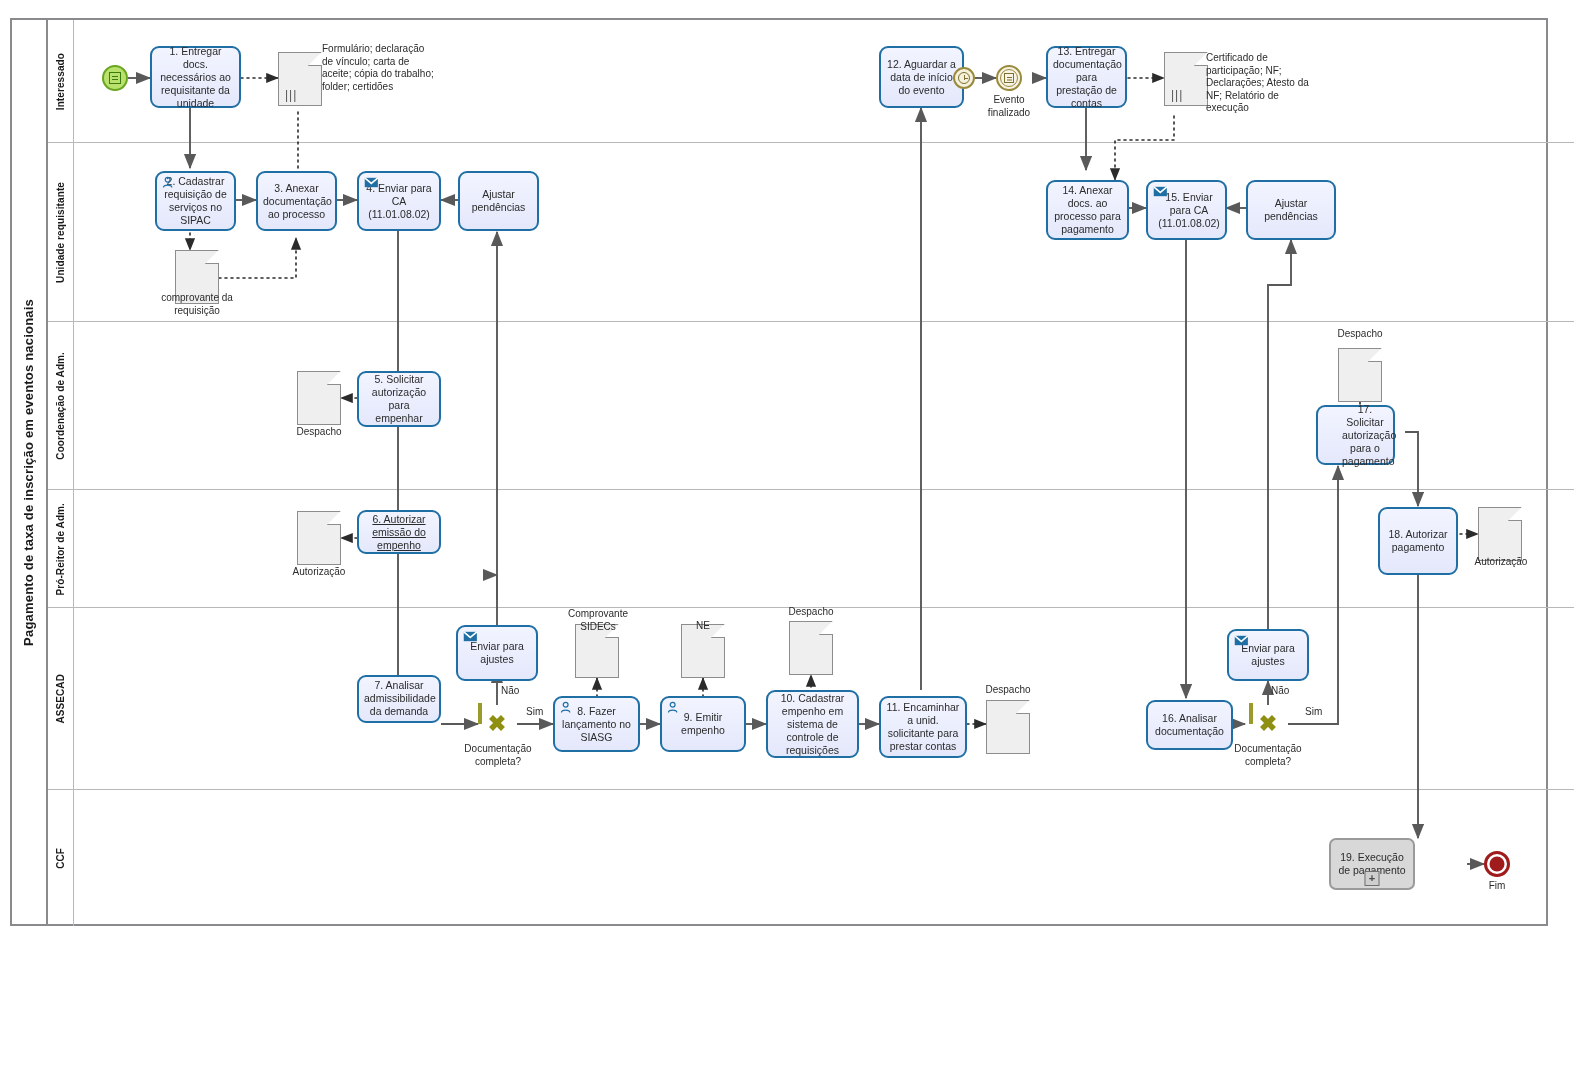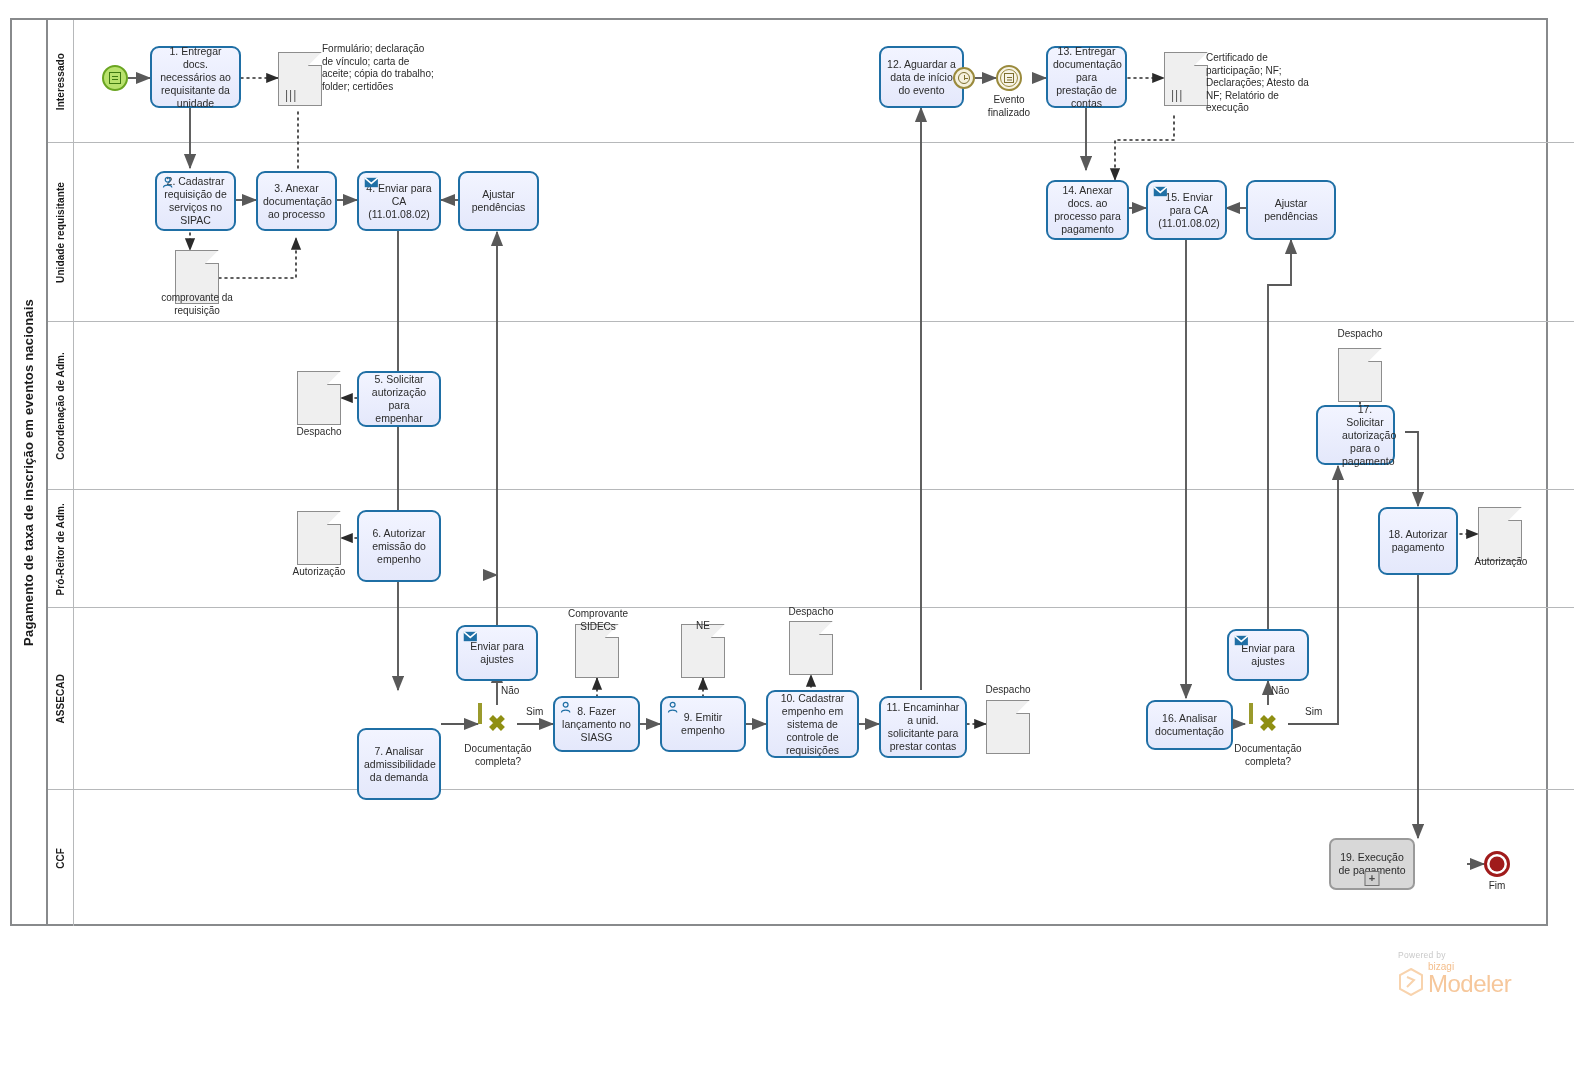--- a/index.html
+++ b/index.html
@@ -288,42 +288,42 @@
 
   <div class="task" style="left:1316px;top:405px;width:79px;height:60px;padding-left:24px;">
     <span class="txt">17. Solicitar autorização para o pagamento</span>
   </div>
 
   <div class="doc" style="left:297px;top:511px;">
     <span class="fold"></span>
   </div>
   <div class="lbl c" style="left:275px;top:566px;width:88px;">Autorização</div>
 
-  <div class="task" style="left:357px;top:510px;width:84px;height:72px;">
+  <div class="task" style="left:357px;top:510px;width:84px;height:44px;text-decoration:underline;">
     <span class="txt">6. Autorizar emissão do empenho</span>
   </div>
 
   <div class="task" style="left:1378px;top:507px;width:80px;height:68px;">
     <span class="txt">18. Autorizar pagamento</span>
   </div>
 
   <div class="doc" style="left:1478px;top:507px;">
     <span class="fold"></span>
   </div>
   <div class="lbl c" style="left:1460px;top:556px;width:82px;">Autorização</div>
 
   <div class="task" style="left:456px;top:625px;width:82px;height:56px;">
     <svg class="tico" viewBox="0 0 16 12">
       <rect x="0.8" y="1" width="14" height="10" fill="#1f6fa5"></rect>
       <path d="M0.8,1 L7.8,7 L14.8,1" fill="none" stroke="#fff" stroke-width="1.6"></path>
     </svg>
     <span class="txt">Enviar para ajustes</span>
   </div>
 
-  <div class="task" style="left:357px;top:728px;width:84px;height:72px;">
+  <div class="task" style="left:357px;top:675px;width:84px;height:48px;align-items:flex-end;">
     <span class="txt">7. Analisar admissibilidade da demanda</span>
   </div>
 
   <div class="gw" style="left:478px;top:705px;">
     <span class="dia"></span>
     <span class="x">✖</span>
   </div>
   <div class="lbl c" style="left:452px;top:743px;width:92px;">Documentação completa?</div>
   <div class="lbl l" style="left:501px;top:685px;width:30px;">Não</div>
   <div class="lbl l" style="left:526px;top:706px;width:30px;">Sim</div>
@@ -395,27 +395,14 @@
   <div class="task sub" style="left:1314px;top:838px;width:86px;height:52px;margin-left:15px;">
     <span class="txt">19. Execução de pagamento</span>
     <span class="plusmark">+</span>
   </div>
 
   <div class="ev ev-end" style="left:1484px;top:851px;">
       <span class="core"></span>
     </div>
   <div class="lbl c" style="left:1473px;top:880px;width:48px;">Fim</div>
 
-  <div class="wm">
-    <div class="pb">Powered by</div>
-    <div class="row">
-      <svg class="hex" viewBox="0 0 26 28">
-        <path d="M13,1 L24,7 L24,21 L13,27 L2,21 L2,7 Z" fill="none" stroke="#f8d3ad" stroke-width="2"></path>
-        <path d="M9,9 L16,12 L9,19" fill="none" stroke="#f8d3ad" stroke-width="2"></path>
-      </svg>
-      <div>
-        <div class="bz">bizagi</div>
-        <div class="md">Modeler</div>
-      </div>
-    </div>
-  </div>
 
 </div>
 
 </body></html>

